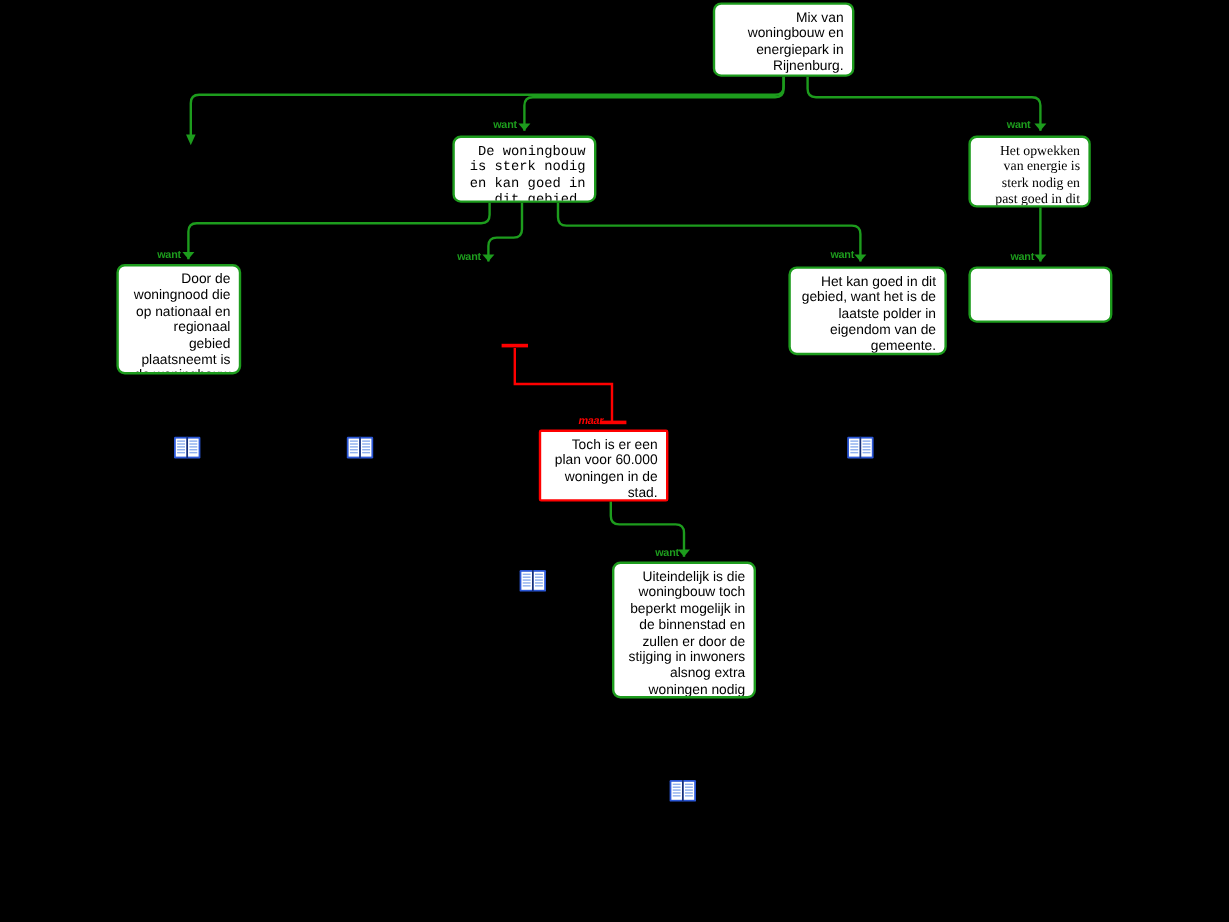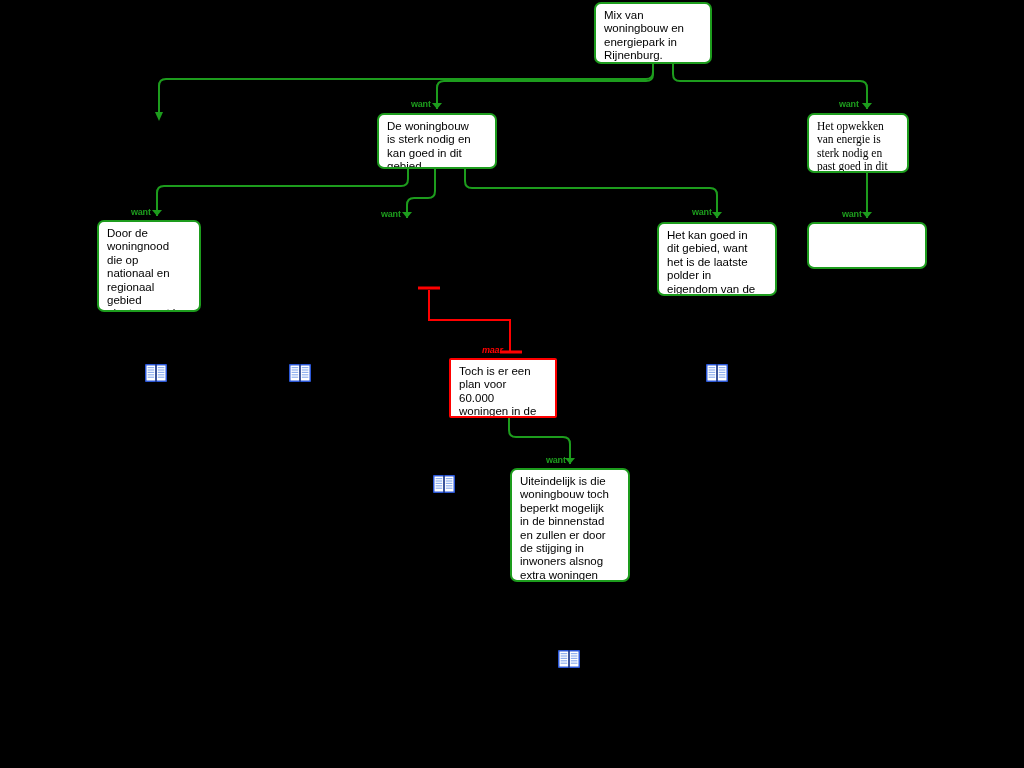--- a/index.html
+++ b/index.html
@@ -21,26 +21,27 @@
     top: 0;
     width: 1024px;
     height: 768px;
     pointer-events: none;
   }
   .node {
     position: absolute;
     box-sizing: border-box;
     background: #ffffff;
     border-radius: 7px;
-    padding: 5px 17px 5px 8px;
+    padding: 5px 7px 5px 8px;
     font-size: 11.5px;
     line-height: 13.4px;
     color: #000000;
     white-space: pre-line;
     overflow: hidden;
+    text-align: right;
   }
   .node.support {
     border: 2px solid #1d9c1d;
   }
   .node.objection {
     border: 2px solid #ff0000;
     border-radius: 2px;
   }
   .edge-label {
     position: absolute;
@@ -110,28 +111,28 @@
     </g>
 
     <g>
       <path d="M509,418 L509,430 Q509,437 516,437 L563,437 Q570,437 570,444 L570,464" fill="none" stroke="#1d9c1d" stroke-width="2"></path>
       <path d="M570,464 L565,458 L575,458 Z" fill="#1d9c1d"></path>
     </g>
   </svg>
 
   <div class="node support" style="left:594px; top:2px; width:118px; height:62px;">Mix van woningbouw en energiepark in Rijnenburg.</div>
 
-  <div class="node support" style="left:377px; top:113px; width:120px; height:56px;">De woningbouw is sterk nodig en kan goed in dit gebied.</div>
+  <div class="node support" style="left:377px; top:113px; width:120px; height:56px;font-family:Liberation Mono, monospace;">De woningbouw is sterk nodig en kan goed in dit gebied.</div>
 
   <div class="node support" style="left:807px; top:113px; width:102px; height:60px;font-family:Liberation Serif, serif;">Het opwekken van energie is sterk nodig en past goed in dit gebied.</div>
 
   <div class="node support" style="left:97px; top:220px; width:104px; height:92px;">Door de woningnood die op nationaal en regionaal gebied plaatsneemt is de woningbouw nodig.</div>
 
 
-  <div class="node support" style="left:657px; top:222px; width:120px; height:74px;">Het kan goed in dit gebied, want het is de laatste polder in eigendom van de gemeente.</div>
+  <div class="node support" style="left:657px; top:222px; width:132px; height:74px;">Het kan goed in dit gebied, want het is de laatste polder in eigendom van de gemeente.</div>
 
   <div class="node support" style="left:807px; top:222px; width:120px; height:47px;"></div>
 
   <div class="node objection" style="left:449px; top:358px; width:108px; height:60px;">Toch is er een plan voor 60.000 woningen in de stad.</div>
 
   <div class="node support" style="left:510px; top:468px; width:120px; height:114px;">Uiteindelijk is die woningbouw toch beperkt mogelijk in de binnenstad en zullen er door de stijging in inwoners alsnog extra woningen nodig zijn.</div>
 
   <div class="edge-label support" style="left:411px; top:100px;">want</div>
   <div class="edge-label support" style="left:839px; top:100px;">want</div>
   <div class="edge-label support" style="left:131px; top:208px;">want</div>

